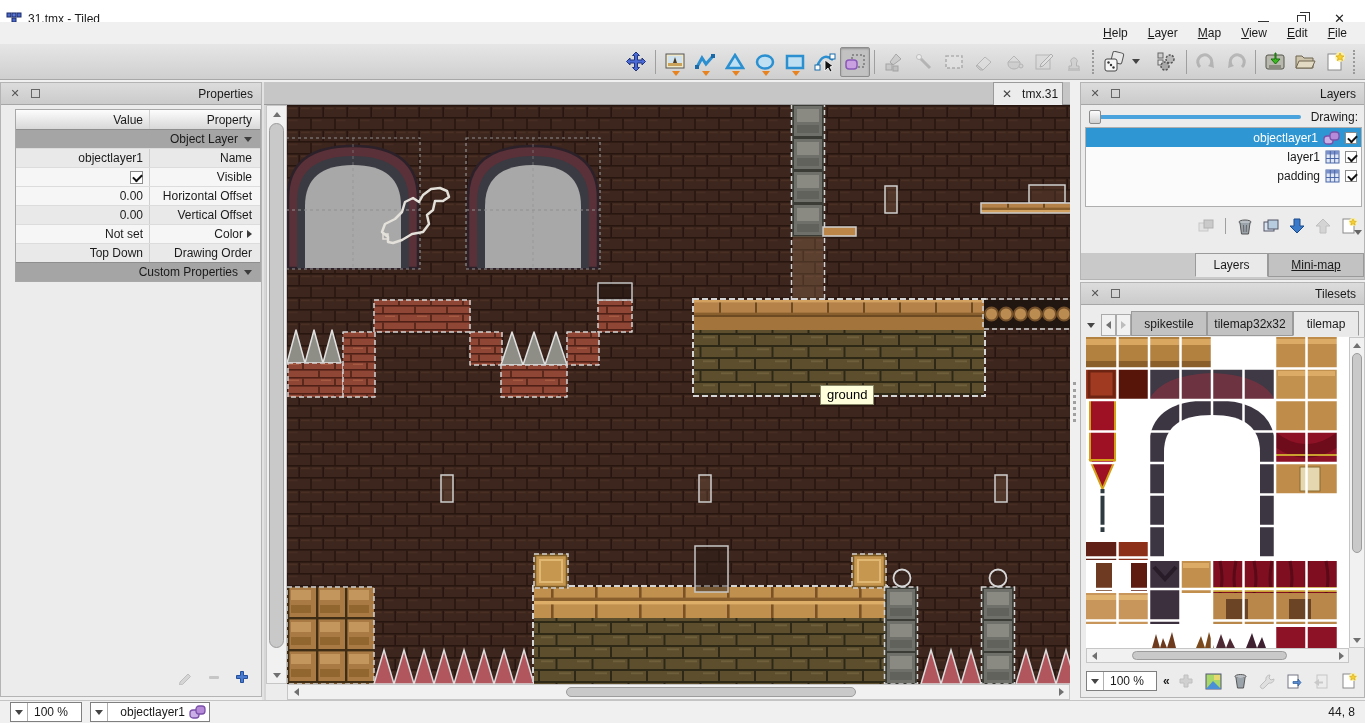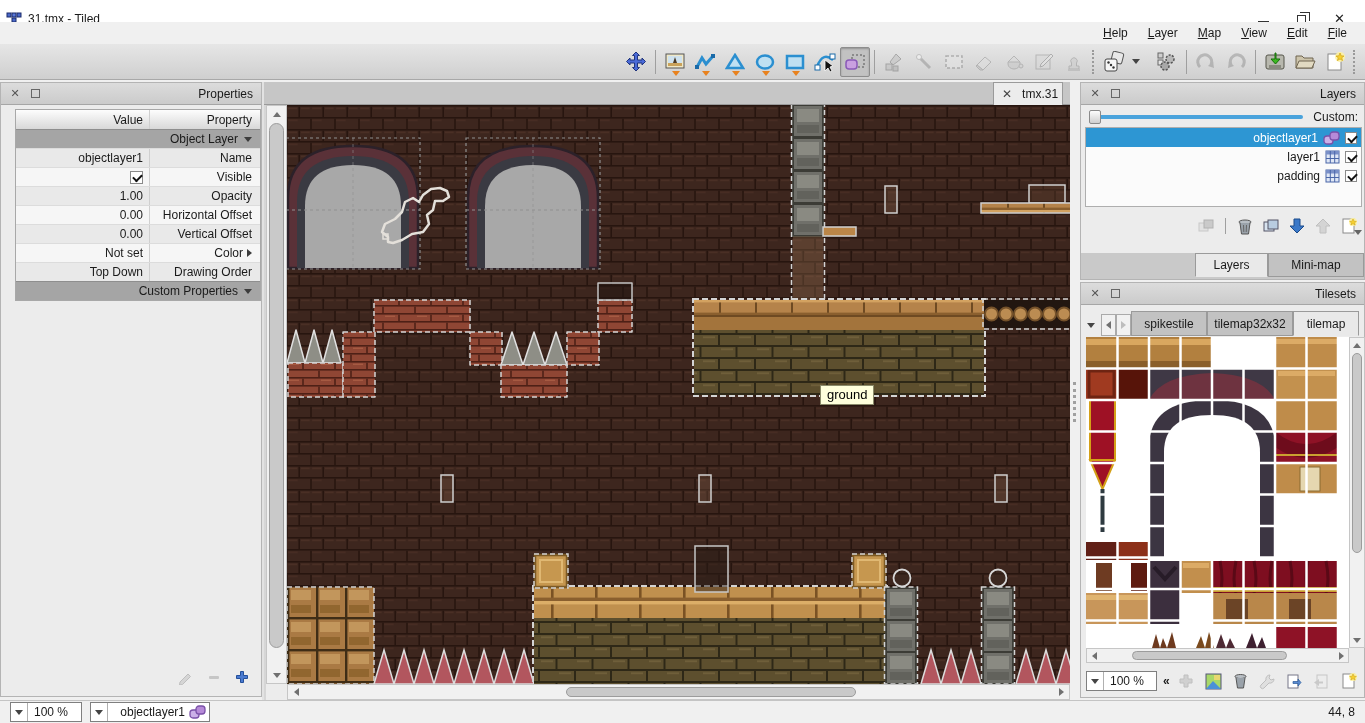--- a/index.html
+++ b/index.html
@@ -294,24 +294,20 @@
     </div>
     <div class="prow alt0">
       <span class="pv">objectlayer1</span>
       <span class="pp">Name</span>
     </div>
     <div class="prow alt1">
       <span class="pv">
           <span class="cb checked"></span>
         </span>
       <span class="pp">Visible</span>
-    </div>
-    <div class="prow alt0">
-      <span class="pv">1.00</span>
-      <span class="pp">Opacity</span>
     </div>
     <div class="prow alt1">
       <span class="pv">0.00</span>
       <span class="pp">Horizontal Offset</span>
     </div>
     <div class="prow alt0">
       <span class="pv">0.00</span>
       <span class="pp">Vertical Offset</span>
     </div>
     <div class="prow alt1">
@@ -570,21 +566,21 @@
     <span class="dock-btn">
         <span class="float-glyph"></span>
       </span>
     <span class="dt-text">Layers</span>
   </div>
   <div class="abs" style="left:0;top:24px;width:283px;height:20px;display:flex;align-items:center;padding:0 6px;gap:8px;">
     <div style="position:relative;flex:1;height:14px;">
       <div style="position:absolute;left:2px;right:2px;top:5px;height:4px;background:#4aa3dc;border-radius:2px;"></div>
       <div style="position:absolute;left:2px;top:0;width:12px;height:14px;background:linear-gradient(#fdfdfd,#cfcfcf);border:1px solid #8a8a8a;border-radius:2px;"></div>
     </div>
-    <span>Custom:</span>
+    <span>Drawing:</span>
   </div>
   <div class="layer-list">
     <div class="layer-row selected">
       <span class="seltxt">objectlayer1</span>
       <svg width="17" height="14">
         <rect x="1" y="5" width="9" height="8" rx="3" fill="#cbb0e8" stroke="#7a50a8" stroke-width="1.3"></rect>
         <rect x="7" y="1" width="9" height="8" rx="3" fill="#b68ad8" stroke="#7a50a8" stroke-width="1.3"></rect>
       </svg>
       <span class="cb checked"></span>
     </div>
@@ -647,21 +643,21 @@
       <svg width="18" height="18">
           <rect x="3" y="2" width="11" height="14" fill="#fff" stroke="#8a8a8a"></rect>
           <circle cx="13" cy="5" r="4" fill="#fff3a0" opacity=".9"></circle>
           <polygon points="13,2 14,4.2 16.4,4.4 14.6,5.8 15.2,8.1 13,6.8 10.8,8.1 11.4,5.8 9.6,4.4 12,4.2" fill="#f5cf30" stroke="#c89a10" stroke-width=".5"></polygon>
         </svg>
       <span class="ddarrow" style="position:absolute;right:-2px;bottom:2px;border-top-color:#666;"></span>
     </span>
   </div>
   <div class="abs" style="left:0;top:170px;width:283px;height:26px;display:flex;justify-content:flex-end;background:#c9c9c9;">
     <span class="tab active" style="width:73px;">Layers</span>
-    <span class="tab" style="width:96px;">Mini-map</span>
+    <span class="tab" style="width:96px;text-decoration:underline;">Mini-map</span>
   </div>
 </div>
 
 <div class="dock" style="left:1080px;top:282px;width:285px;height:416px;">
   <div class="dock-title">
     <span class="dock-btn">✕</span>
     <span class="dock-btn">
         <span class="float-glyph"></span>
       </span>
     <span class="dt-text">Tilesets</span>

